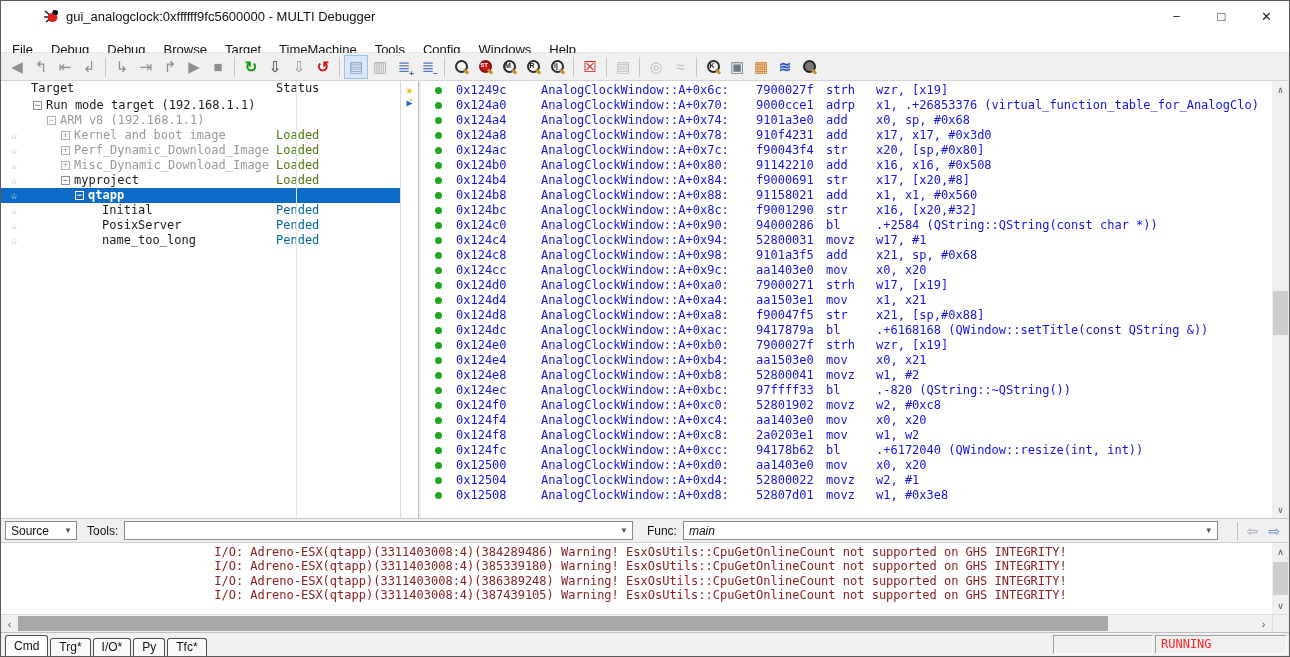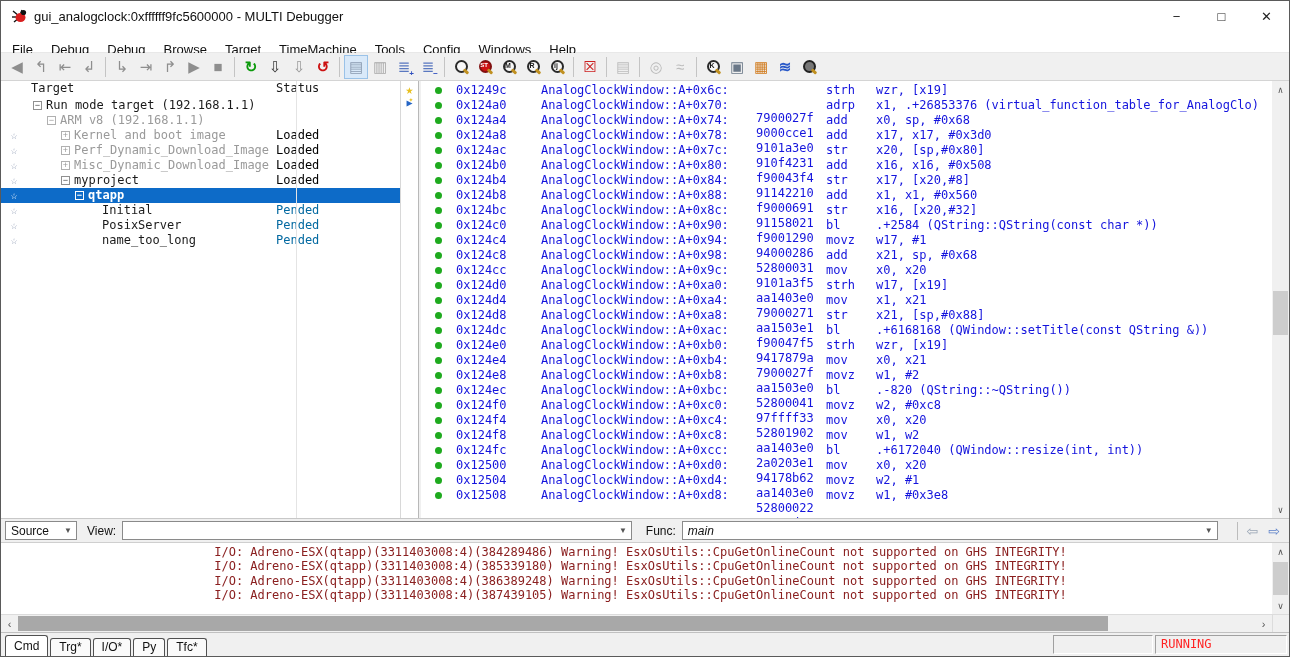--- a/index.html
+++ b/index.html
@@ -1,20 +1,20 @@
 <!DOCTYPE html>
 <html style="--accent: #0d6bc8; --disasm: #1414dd; --console: #8b2020; --running: #ff2222; --bullet: #1eaa1e;"><head>
 <meta charset="utf-8">
 <style>
   * { margin:0; padding:0; box-sizing:border-box; }
   html,body { width:1290px; height:657px; background:#fff; font-family:"Liberation Sans",sans-serif; }
   .window { width:1290px; height:657px; border:1px solid #5a5a5a; display:flex; flex-direction:column; background:#fff; overflow:hidden; }
 
   
-  .titlebar { height:30px; flex:0 0 30px; background:#fff; display:flex; align-items:center; padding-left:9px; }
+  .titlebar { height:30px; flex:0 0 30px; background:#fff; display:flex; align-items:center; padding-left:9px;margin-left:32px; }
   .bugicon { width:17px; height:16px; margin-right:7px; flex:0 0 auto; }
   .title { font-size:13px; color:#101010; flex:1 1 auto; white-space:nowrap; }
   .wincontrols { display:flex; height:30px; flex:0 0 auto; }
   .winbtn { width:45px; height:30px; display:flex; align-items:center; justify-content:center; font-size:13px; color:#222; }
 
   
   .menubar { height:22px; flex:0 0 22px; background:#fff; display:flex; align-items:center; padding-left:2px; border-bottom:1px solid #e8e8e8; }
   .menu-item { font-size:13px; color:#111; padding:2px 9px; white-space:nowrap;margin-top:15px; }
 
   
@@ -38,40 +38,40 @@
   .tree-sidestrip { position:absolute; right:0; top:0; bottom:0; width:18px; background:#fff; border-left:1px solid #d8d8d8; display:flex; flex-direction:column; align-items:center; padding-top:2px; }
   .star-gold { color:#e8c020; font-size:13px; line-height:14px; }
   .flash-filter { color:#2565c5; font-size:10px; line-height:12px; position:relative; }
   .flash-filter .bolt { position:absolute; left:2px; top:-3px; color:#e8c020; font-size:8px; }
   .tree-header { height:17px; display:flex; color:#1a1a1a; }
   .tree-header .h1 { padding-left:30px; width:269px; }
   .tree-header .h2 { padding-left:6px; }
   .trow { height:15px; line-height:15px; display:flex; width:400px; white-space:nowrap; }
   .trow .starcell { width:26px; flex:0 0 26px; text-align:center; color:#8a97b0; font-size:11px; }
   .trow .labelcell { width:243px; flex:0 0 243px; overflow:hidden; display:flex; align-items:center; }
-  .trow .statuscell { padding-left:6px; flex:1 1 auto; color:#000000; }
+  .trow .statuscell { padding-left:6px; flex:1 1 auto; color:#4d7c0f; }
   .trow.black .statuscell.pended { color:#0369a1; }
   .exp { width:9px; height:9px; flex:0 0 9px; border:1px solid #909090; font-size:9px; line-height:7px; text-align:center; margin-right:4px; color:#444; background:#fff; font-family:"Liberation Sans",sans-serif; }
   .trow.gray { color:#9a9a9a; }
   .trow.gray .exp { border-color:#b0b0b0; color:#999; }
   .trow.black { color:#1a1a1a; }
   .trow.selected { background:var(--accent); color:#fff; font-weight:bold; }
   .trow.selected .exp { background:transparent; border-color:#fff; color:#fff; }
   .trow.selected .starcell { color:#fff; }
 
   .gap { width:2px; flex:0 0 2px; background:#f0f0f0; }
 
   .disasmpane { flex:1 1 auto; background:#fff; position:relative; font-family:"DejaVu Sans Mono","Liberation Mono",monospace; font-size:12px; overflow:hidden; display:flex; }
   .disasm-rows { flex:1 1 auto; padding-top:2px; overflow:hidden; }
   .drow { height:15px; line-height:15px; display:flex; color:var(--disasm); white-space:nowrap; }
   .drow .gut { width:35px; flex:0 0 35px; display:flex; align-items:center; justify-content:center; }
   .bullet { width:7px; height:7px; border-radius:50%; background:var(--bullet); }
   .drow .addr { width:85px; flex:0 0 85px; }
   .drow .flabel { width:215px; flex:0 0 215px; }
-  .drow .opc { width:70px; flex:0 0 70px;margin-top:28px; }
+  .drow .opc { width:70px; flex:0 0 70px; }
   .drow .mnem { width:50px; flex:0 0 50px; }
   .drow .oper { flex:1 1 auto; }
 
   
   .vscroll { width:17px; flex:0 0 17px; background:#f0f0f0; display:flex; flex-direction:column; align-items:stretch; }
   .sbtn { height:17px; flex:0 0 17px; display:flex; align-items:center; justify-content:center; color:#555; font-size:9px; }
   .strack { flex:1 1 auto; position:relative; }
   .sthumb { position:absolute; left:1px; right:1px; background:#cdcdcd; }
   .hscroll { height:18px; flex:0 0 18px; background:#f0f0f0; display:flex; border-top:1px solid #dcdcdc; }
   .hbtn { width:17px; flex:0 0 17px; display:flex; align-items:center; justify-content:center; color:#555; font-size:11px; }
@@ -645,21 +645,21 @@
         <span class="sbtn">∨</span>
       </div>
     </div>
   </div>
 
   <div class="navbar">
     <span class="combo combo-source">
       <span>Source</span>
       <span class="chev">▼</span>
     </span>
-    <span class="lbl">View:</span>
+    <span class="lbl">Tools:</span>
     <span class="combo combo-file">
       <span></span>
       <span class="chev">▼</span>
     </span>
     <span class="lbl">Func:</span>
     <span class="combo combo-func">
       <span>main</span>
       <span class="chev">▼</span>
     </span>
     <span class="navsep"></span>

